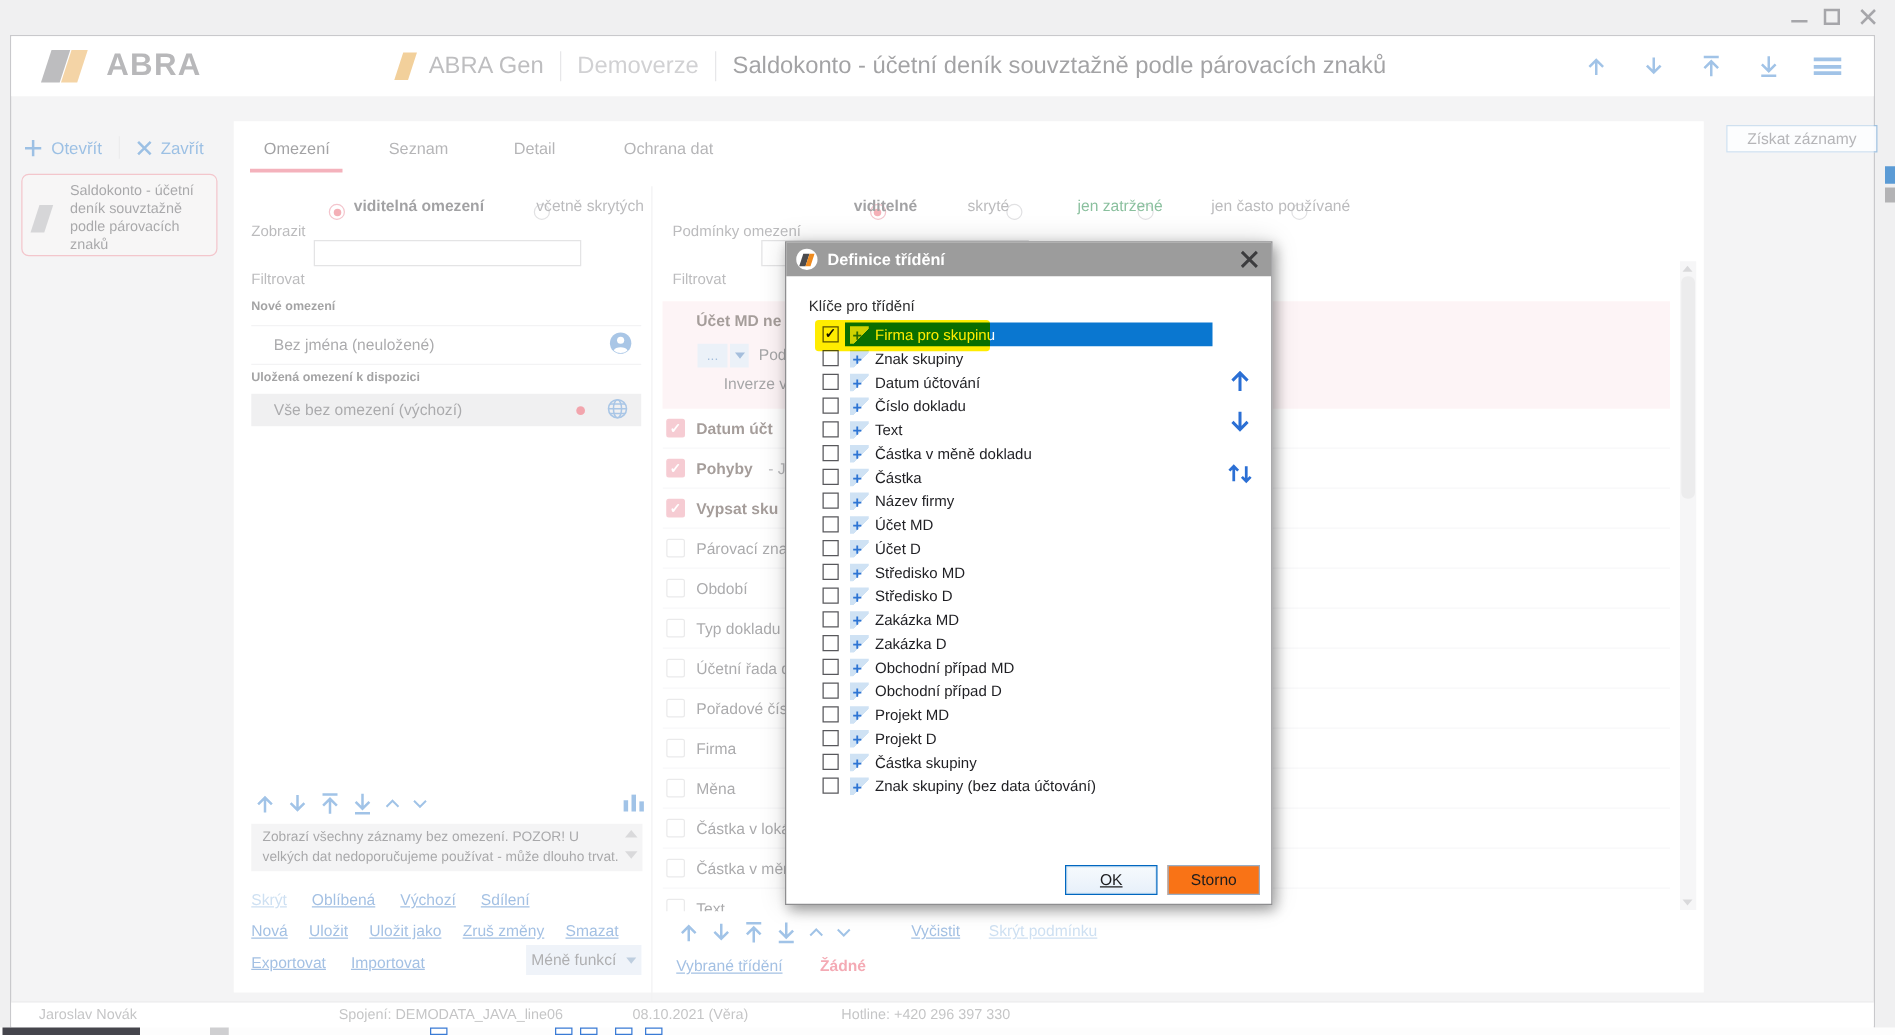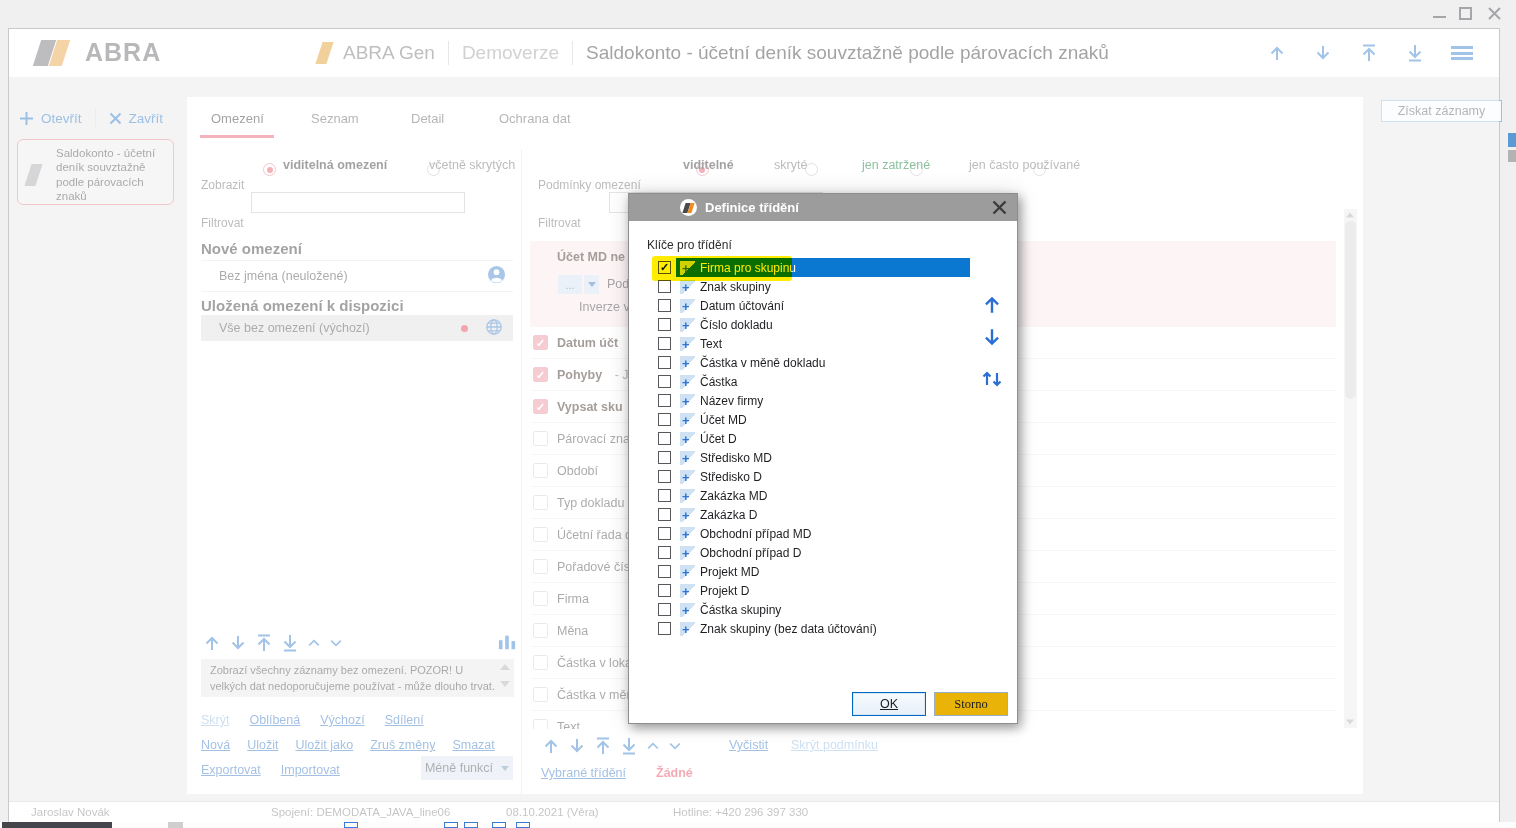--- a/index.html
+++ b/index.html
@@ -51,21 +51,21 @@
   .tab-underline { position:absolute; left:13px; top:38px; width:74px; height:3px; background:#e96579; }
   .col-divider { position:absolute; left:334px; top:52px; width:1px; height:664px; background:#e4e4e6; }
 
   label.small { font-size:12px; color:#77777b;margin-top:20px; }
   .radio { position:relative; display:inline-block; width:13px; height:13px; border:1px solid #c3c3c7; border-radius:50%; background:#fff; vertical-align:middle; }
   .radio.sel { border-color:#e88b9b; }
   .radio.sel::after { content:""; position:absolute; left:2.5px; top:2.5px; width:6px; height:6px; border-radius:50%; background:#e8616f; }
   .blabel { font-weight:bold; color:#454549; }
   .txtinput { border:1px solid #c8c8ca; background:#fff; height:21px; font-size:12px; padding:0 5px; font-family:"Liberation Sans",sans-serif; }
   .hairline { position:absolute; height:1px; background:#e7e7e9; }
-  .sec-head { font-weight:bold; font-size:15px; color:#474749; }
+  .sec-head { font-weight:bold; font-size:10px; color:#474749; }
   .listline { font-size:12.5px; color:#56565a; }
   .saved-row { position:absolute; background:#e1e1e3; }
   .pinkdot { position:absolute; width:7px; height:7px; border-radius:50%; background:#e54b5b; }
 
   .arr-ic { color:#4287ce; }
   .info-box { position:absolute; background:#e9e9ea; font-size:11px; color:#515155; line-height:1.45; padding:4px 18px 4px 9px; }
   .tri-up { width:0; height:0; border-left:5px solid transparent; border-right:5px solid transparent; border-bottom:6px solid #b3b3b7; }
   .tri-dn { width:0; height:0; border-left:5px solid transparent; border-right:5px solid transparent; border-top:6px solid #b3b3b7; }
 
   .linkrow { position:absolute; display:flex; gap:20px; }
@@ -96,21 +96,21 @@
   .vscroll .tri-dn { position:absolute; left:1px; bottom:3px; transform:scale(0.8); }
 
   .statusbar { position:absolute; left:0; top:772px; width:100%; height:22px; background:#fff; border-top:1px solid #d3d3d5; }
   .statusbar span { position:absolute; top:4px; font-size:11.5px; color:#8a8b8d; }
 
   .wash { position:absolute; inset:0; background:rgba(255,255,255,0.5); z-index:40; }
 
   
   .dialog { position:absolute; left:628px; top:193px; width:390px; height:531px; background:#fff; z-index:100;
     border:1px solid #8e8e90; box-shadow:3px 4px 10px rgba(0,0,0,0.35), 0 0 20px rgba(0,0,0,0.15); }
-  .dlg-titlebar { position:absolute; left:0; top:0; width:100%; height:27px; background:#9c9c9c; display:flex; align-items:center;padding-left:43px; }
+  .dlg-titlebar { position:absolute; left:0; top:0; width:100%; height:27px; background:#9c9c9c; display:flex; align-items:center; }
   .dlg-logo { position:relative; width:17px; height:17px; border-radius:50%; background:#fff; margin-left:8px; flex:none; overflow:hidden; }
   .dlg-logo .m1 { position:absolute; left:4px; top:4px; width:5px; height:10px; background:#4a4a4e; transform:skewX(-18deg); }
   .dlg-logo .m2 { position:absolute; left:9px; top:4px; width:4px; height:10px; background:#ef8b1f; transform:skewX(-18deg); }
   .dlg-title { color:#fff; font-weight:bold; font-size:13px; margin-left:8px; }
   .dlg-close { position:absolute; right:10px; top:6px; width:15px; height:15px; cursor:pointer; }
   .dlg-label { position:absolute; left:18px; top:44px; font-size:12px; color:#2c2c2e; }
 
   .sort-list { position:absolute; left:17px; top:64px; width:324px; }
   .sort-row { position:relative; height:19px; display:flex; align-items:center; }
   .sort-row.selected::before { content:""; position:absolute; left:30px; right:0; top:0; bottom:0; background:#0a77d0; }
@@ -123,21 +123,21 @@
   .slabel { margin-left:5px; font-size:12px; color:#1f1f23; white-space:nowrap; }
   .sort-row.selected .slabel { color:#fff; }
   .marker { display:none; }
   .sort-row.selected .marker { display:block; position:absolute; left:6px; top:-2px; width:140px; height:25px;
     background:#ffec00; mix-blend-mode:multiply; border-radius:3px; z-index:2; }
 
   .dlg-arrows { position:absolute; left:348px; top:96px; color:#2b6fd4; }
   .dlg-btn { position:absolute; top:498px; width:74px; height:24px; font-size:12.5px; color:#1c1c1e; text-align:center; line-height:22px; cursor:pointer; }
   .btn-ok { left:223px; border:1px solid #0067c0; background:linear-gradient(#f6fafd,#e7f0fa); box-shadow:inset 0 0 0 1px #d6e7f6; }
   .btn-ok span { text-decoration:underline; }
-  .btn-cancel { left:305px; border:1px solid #98aec6; background:#eab308;font-family:Liberation Serif, serif; }
+  .btn-cancel { left:305px; border:1px solid #98aec6; background:#f97316; }
 
   
   .task-sliver { position:absolute; left:0; top:822px; width:1516px; height:6px; background:#fdfdfd; }
   .frag { position:absolute; }
 </style>
 </head>
 <body>
 
 <div class="desktop">
 

